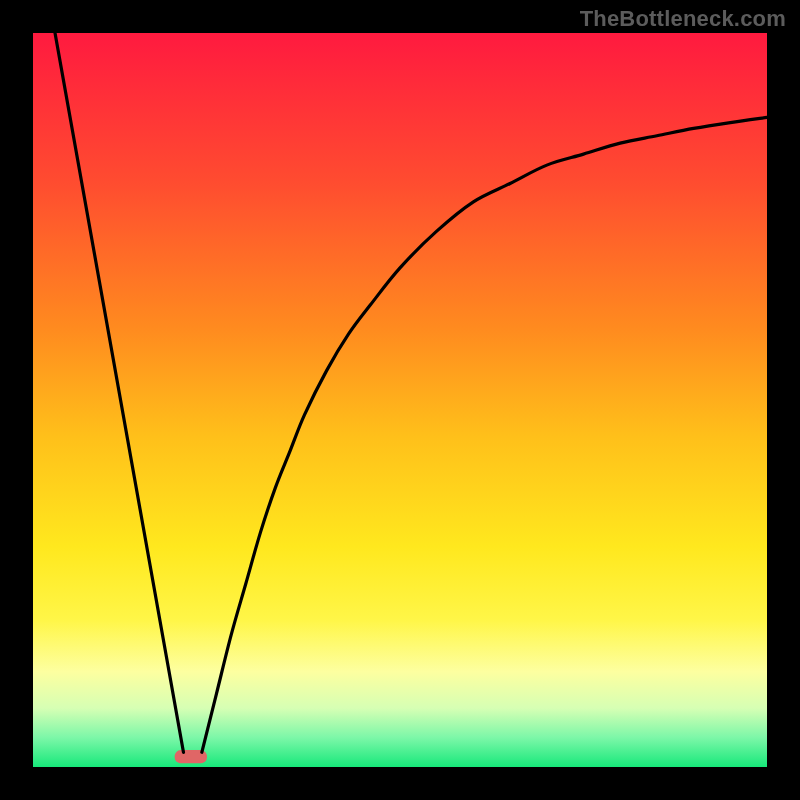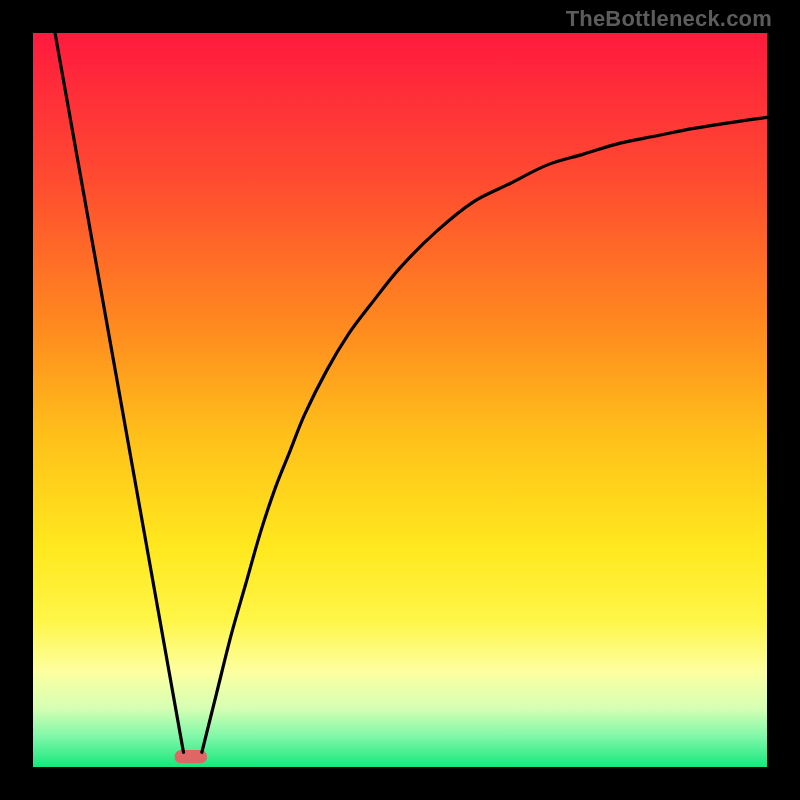--- a/index.html
+++ b/index.html
@@ -20,21 +20,21 @@
   .plot {
     position: absolute;
     left: 33px;
     top: 33px;
     width: 734px;
     height: 734px;
   }
   .watermark {
     position: absolute;
     top: 6px;
-    right: 28px;
+    right: 14px;
     font-size: 22px;
     font-weight: 600;
     color: #5c5c5c;
     letter-spacing: 0.2px;
   }
   svg { display: block; }
 </style>
 </head>
 <body>
 

